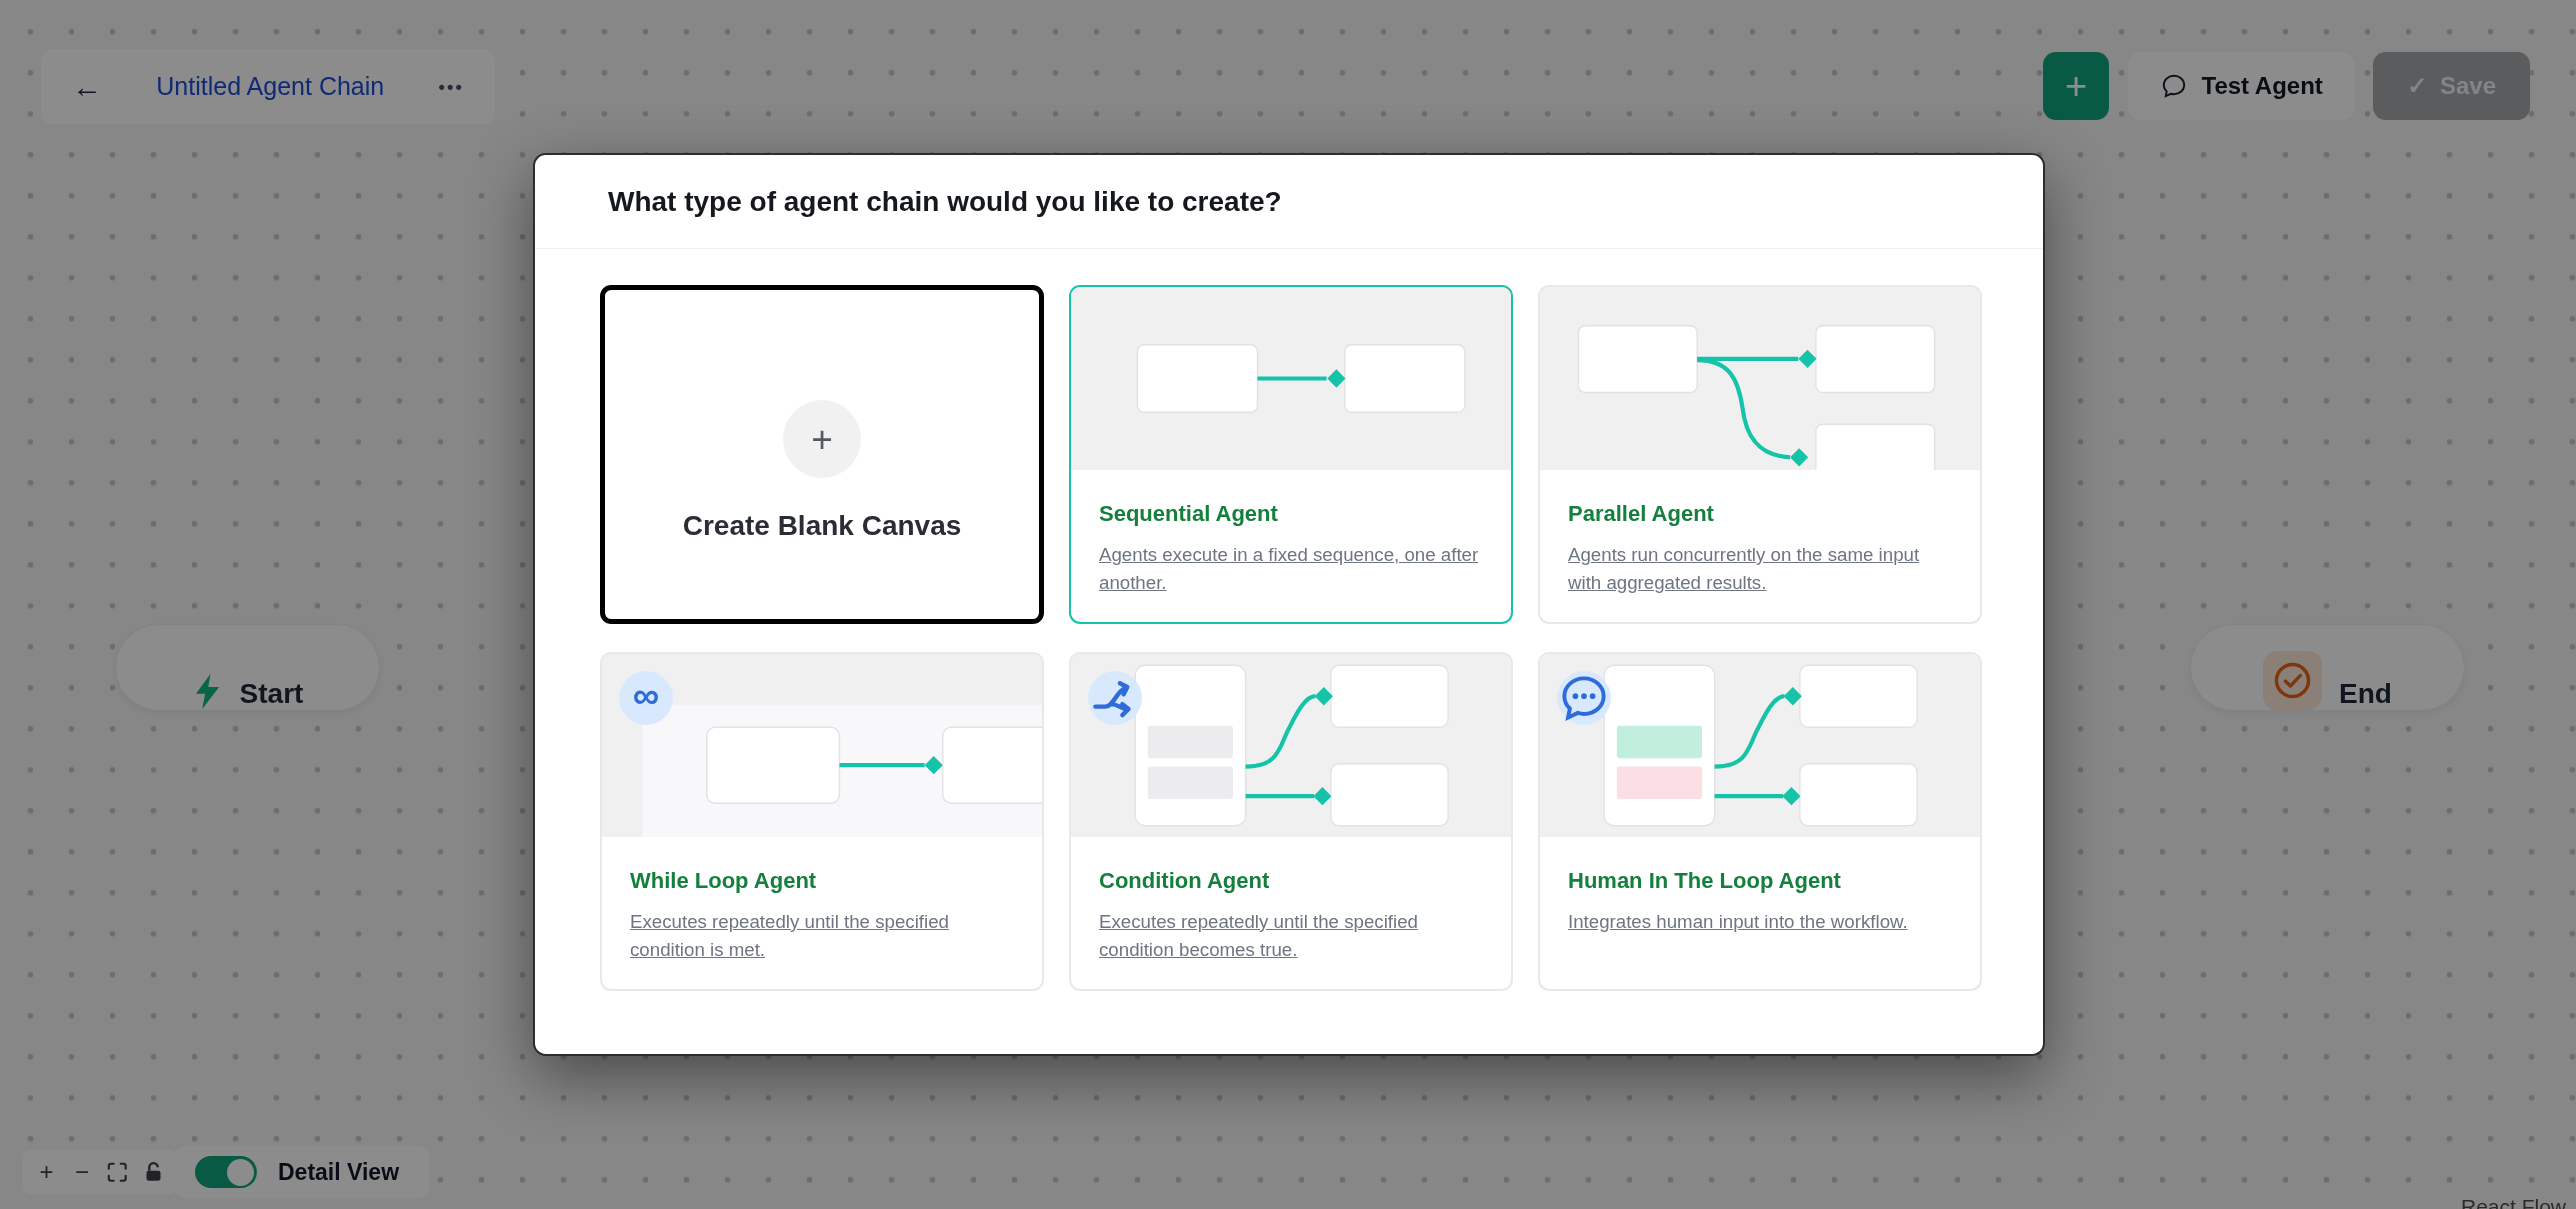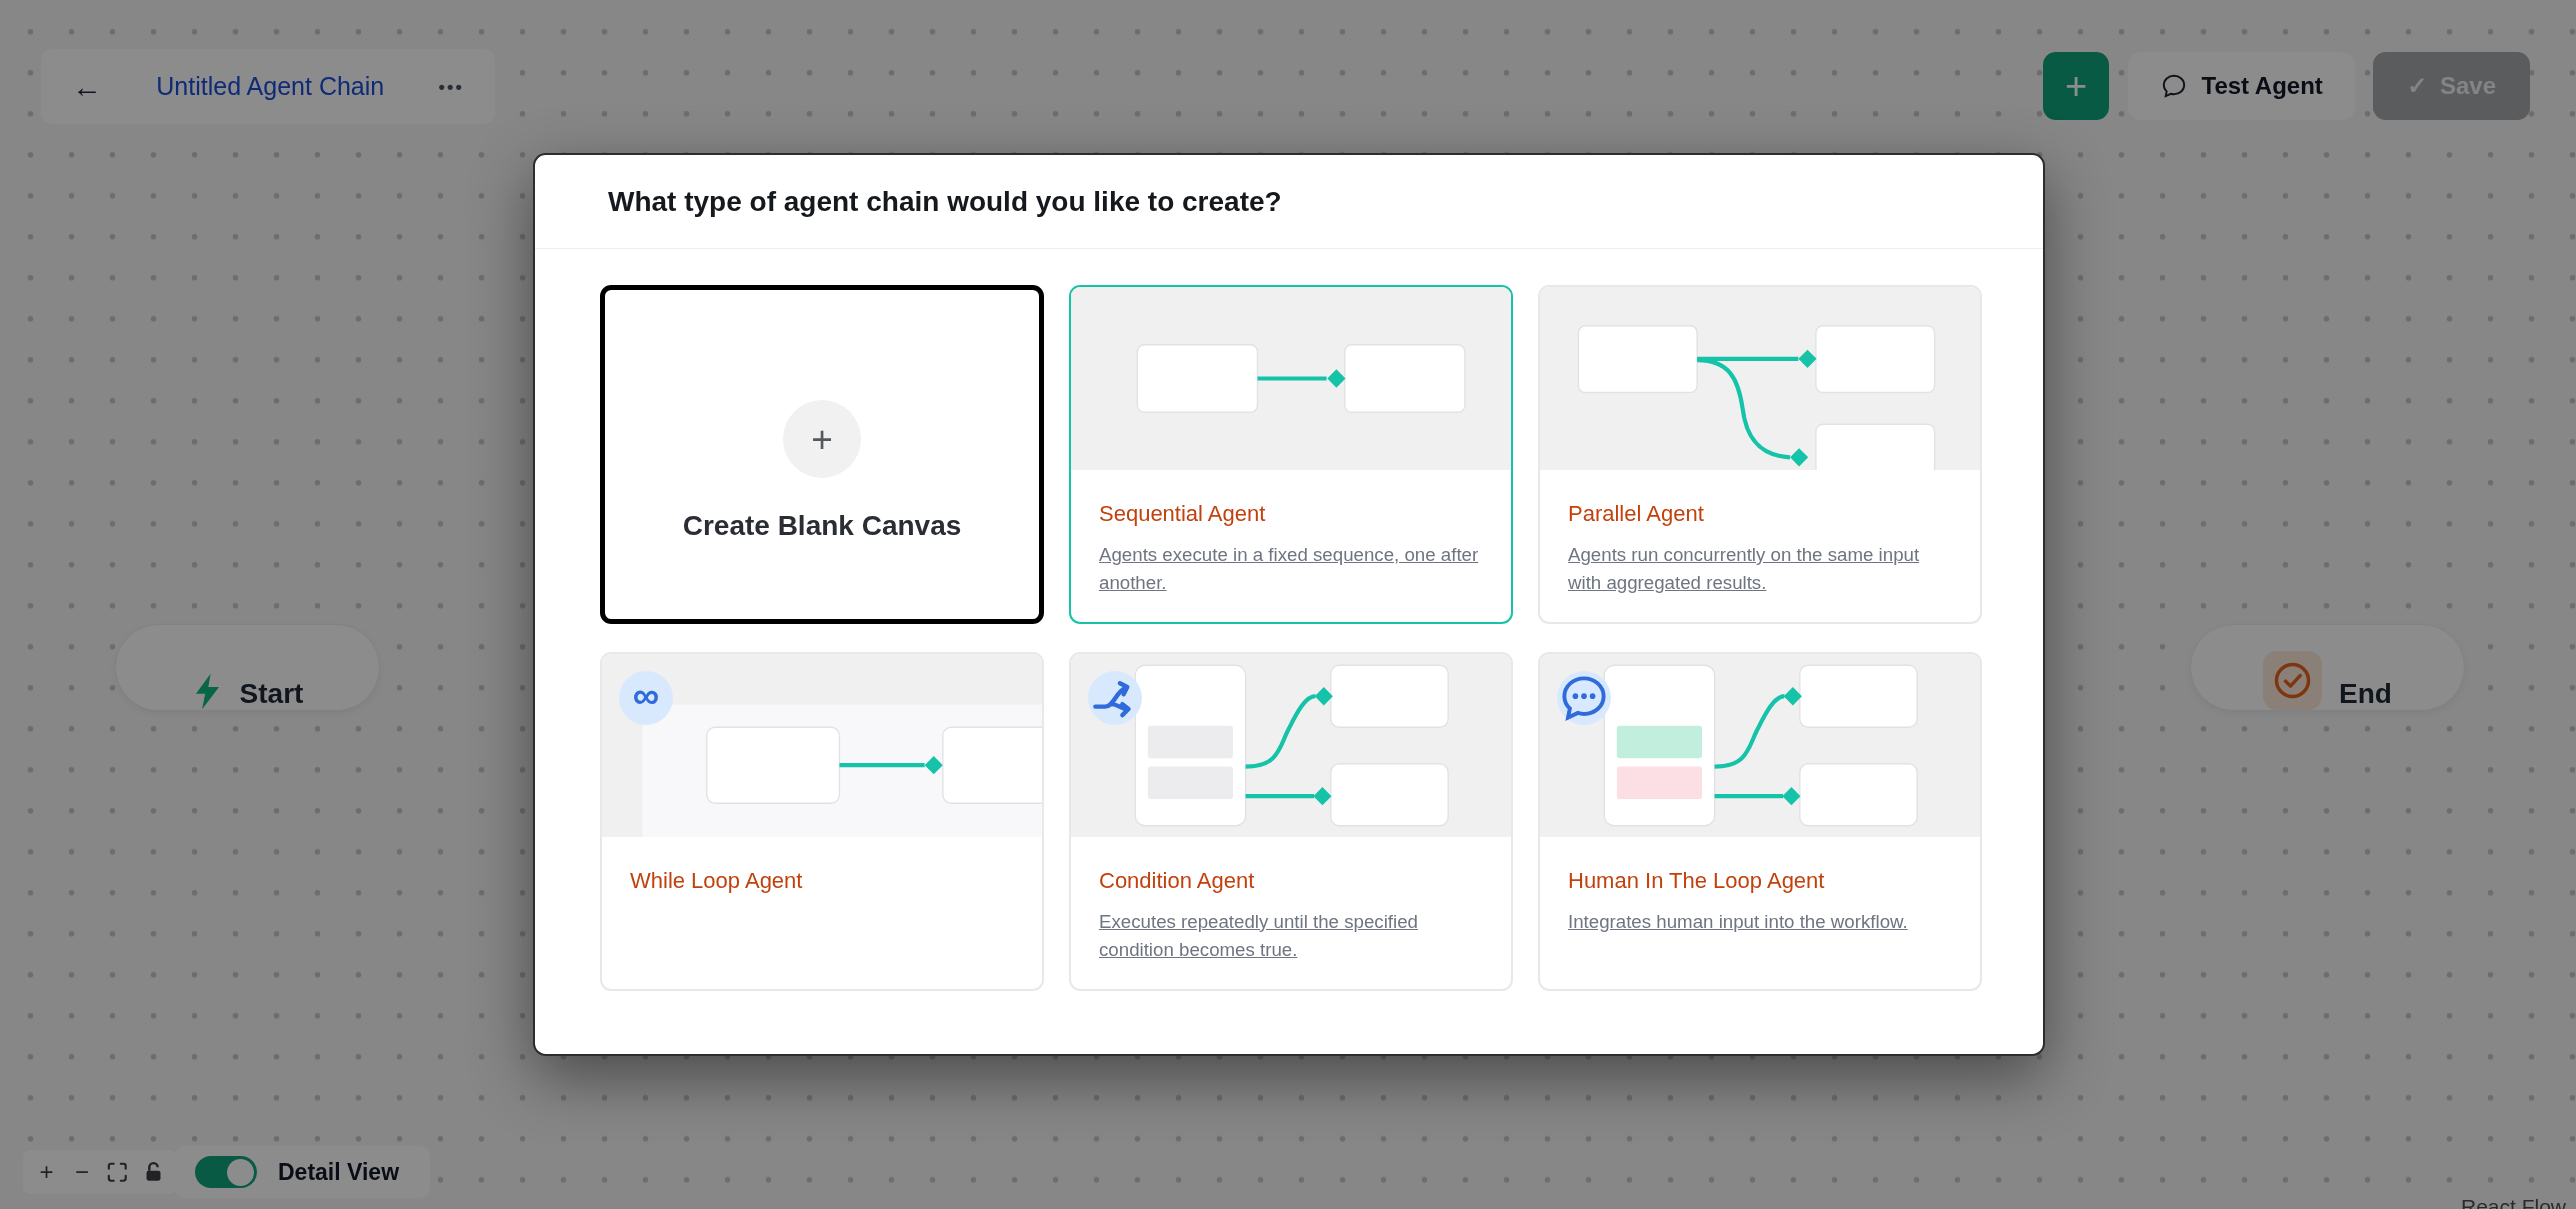--- a/index.html
+++ b/index.html
@@ -64,21 +64,21 @@
   #card-grid{display:grid;grid-template-columns:repeat(3,444px);grid-auto-rows:339px;
     column-gap:25px;row-gap:27.5px;padding:36px 62px 0 65px;}
 
   .card{border:2.1px solid #e8e8ea;border-radius:11.3px;background:#fff;position:relative;
     overflow:hidden;cursor:pointer;}
   .card.highlighted{border-color:var(--accent);}
   .card.blank{border:5.6px solid #000;}
   .diagram{height:183px;background:#f0f0f1;position:relative;overflow:hidden;}
   .diagram svg{position:absolute;inset:0;width:100%;height:100%;}
   .info{padding:31px 28px 0 28px;}
-  .card-title{font-size:22px;font-weight:400;color:#c2410c;margin-bottom:14px;}
+  .card-title{font-size:22px;font-weight:700;color:#15803d;margin-bottom:14px;}
   .card-desc{font-size:18.7px;line-height:1.5;color:#6e7580;max-width:395px;text-decoration:underline;}
 
   .node-box{fill:#ffffff;stroke:#e2e2e6;stroke-width:2;}
   .stripe{fill:#ececee;}
   .edge-line{stroke:var(--accent);stroke-width:6;fill:none;}
   .diamond{fill:var(--accent);}
   .subpanel{fill:#f8f8fa;}
 
   .badge{position:absolute;top:17px;left:17px;width:54px;height:54px;border-radius:50%;
     background:var(--badge-bg);display:flex;align-items:center;justify-content:center;z-index:2;}
@@ -231,20 +231,21 @@
         <svg viewBox="0 0 630 260" preserveAspectRatio="none">
           <rect class="subpanel" x="58" y="72" width="610" height="240" rx="16"></rect>
           <rect class="node-box" x="150" y="104" width="190" height="108" rx="12"></rect>
           <rect class="node-box" x="488" y="104" width="190" height="108" rx="12"></rect>
           <path class="edge-line" d="M340 158 H462"></path>
           <path class="diamond" d="M475 145 L488 158 L475 171 L462 158 Z"></path>
         </svg>
       </div>
       <div class="info">
         <div class="card-title">While Loop Agent</div>
+        <div class="card-desc">Executes repeatedly until the specified condition is met.</div>
       </div>
     </div>
 
     <div class="card">
       <div class="diagram">
         <span class="badge">
           <svg width="31" height="31" viewBox="0 0 44 44">
             <g fill="none" stroke="var(--badge-fg)" stroke-width="3.6" stroke-linecap="round" stroke-linejoin="round">
               <path d="M6 29 H14 C21 29 22 18 30 14"></path>
               <path d="M19 27 C24 27 26 30 31 31"></path>

